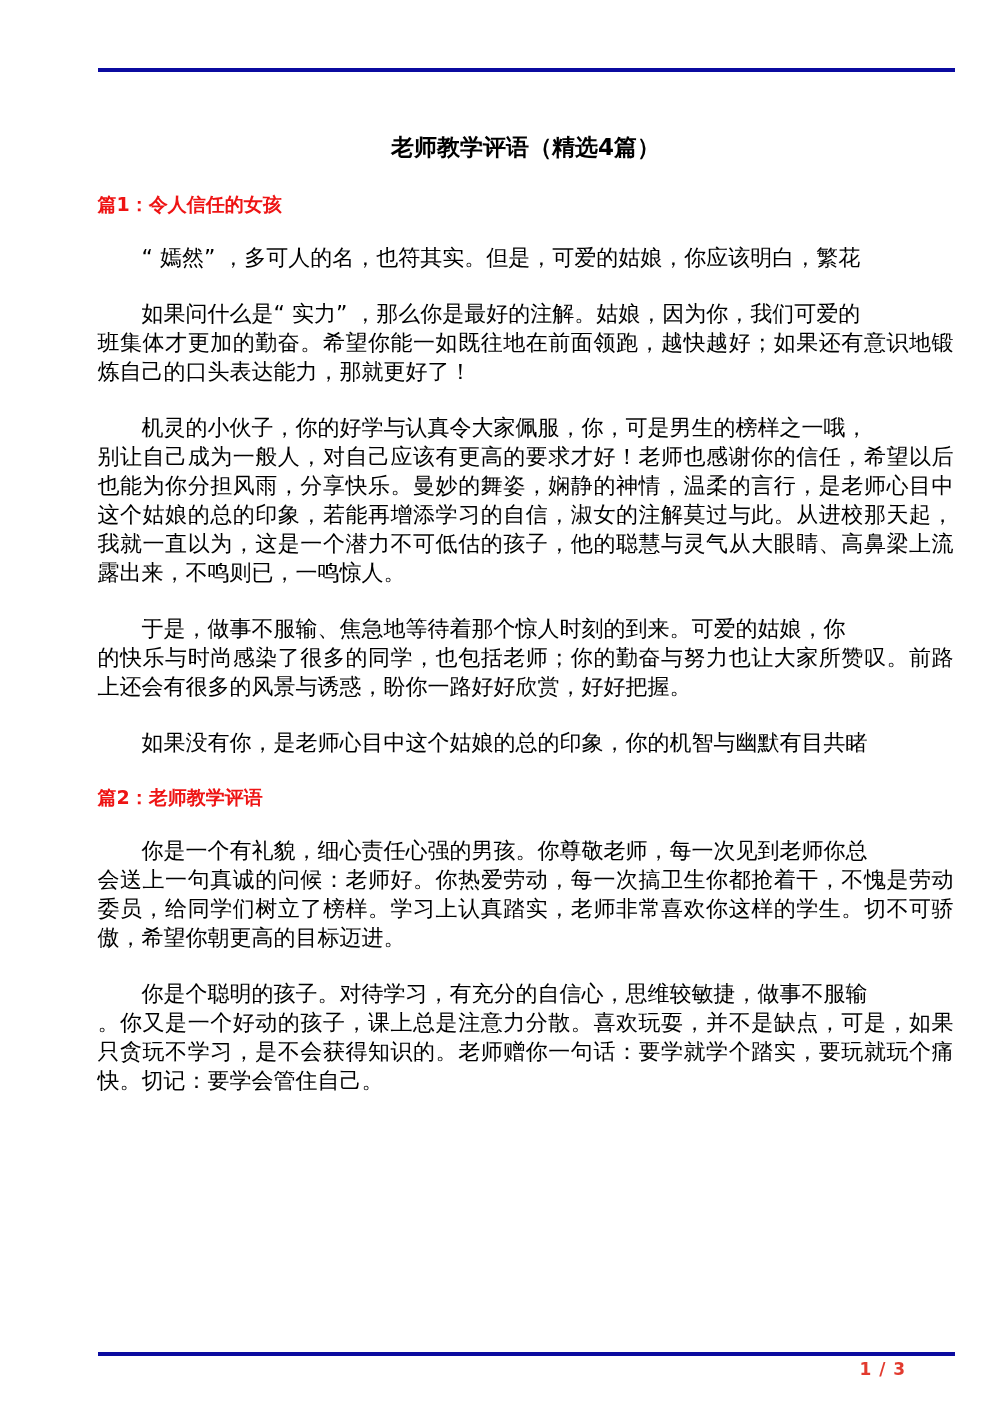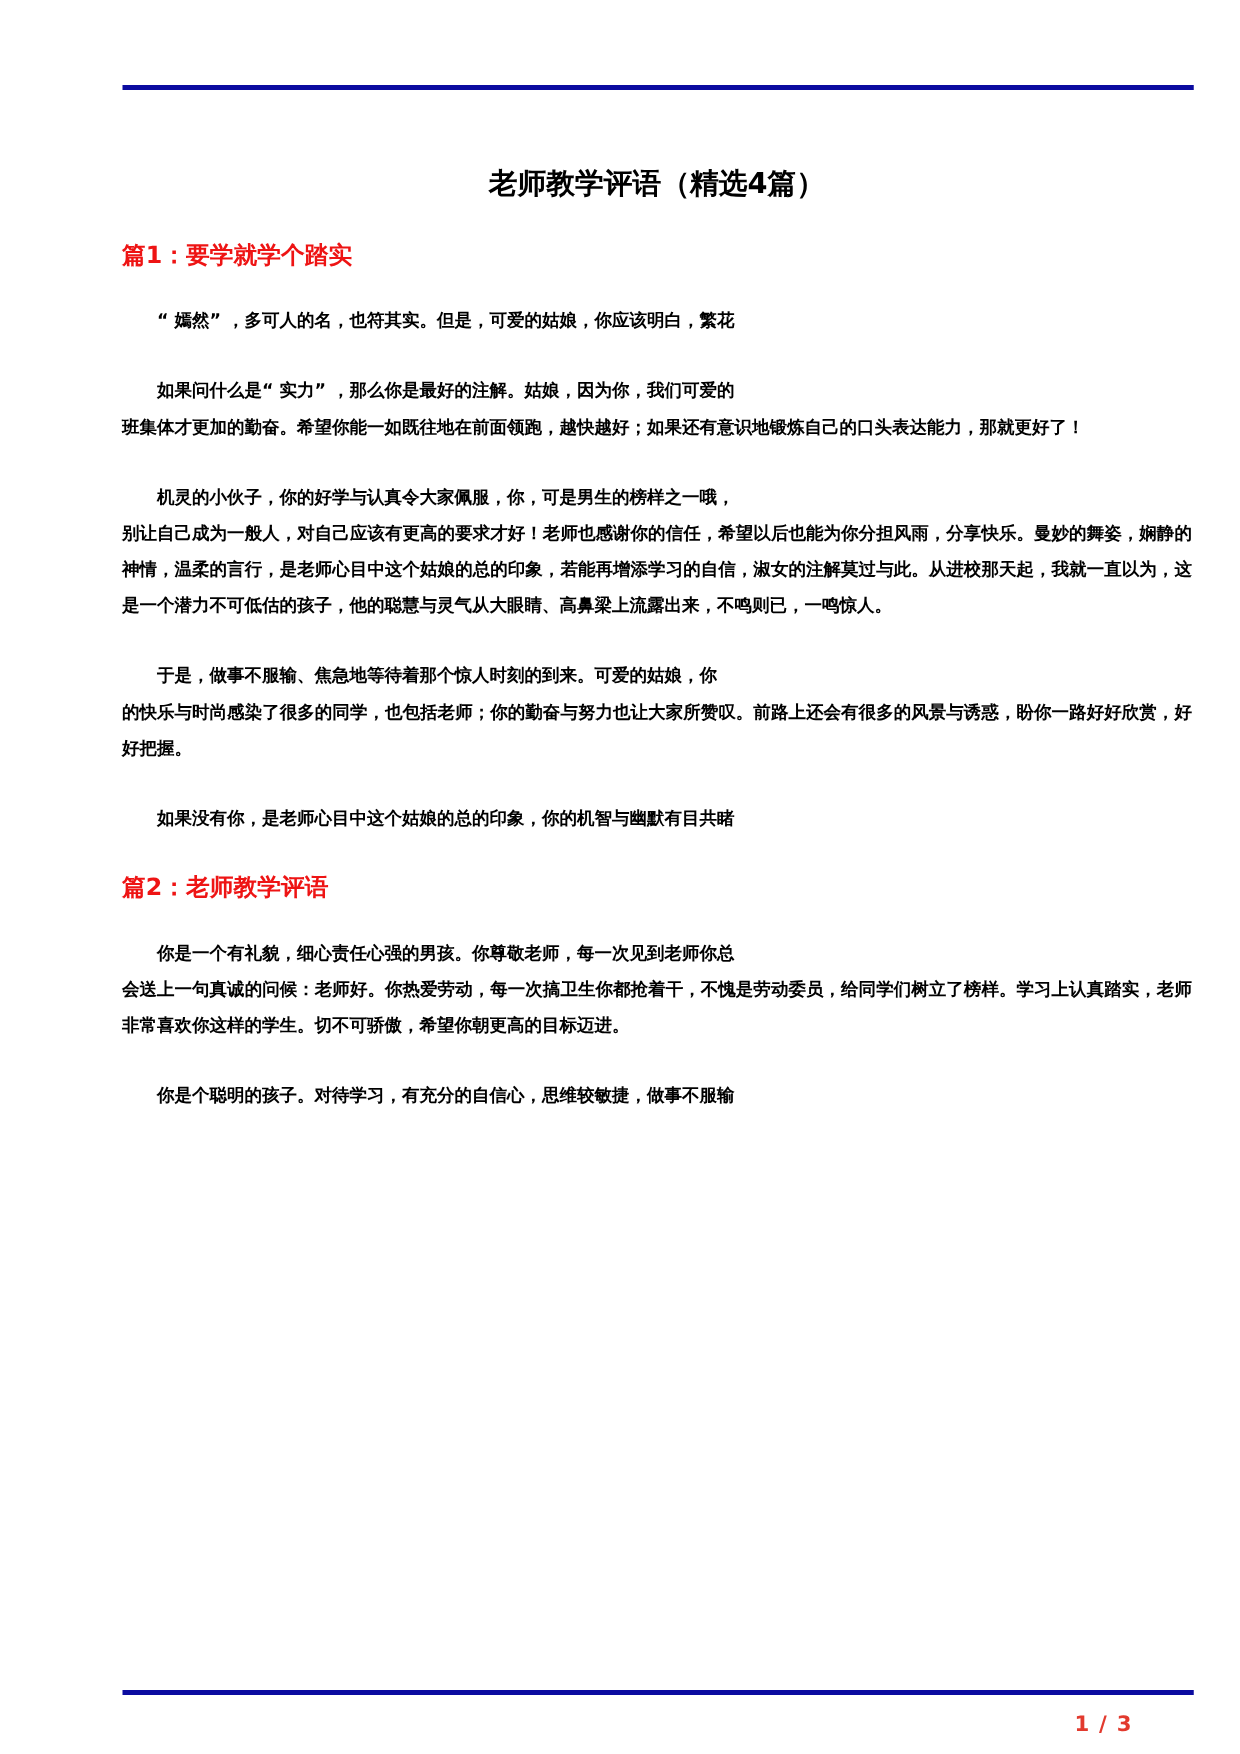--- a/index.html
+++ b/index.html
@@ -44,67 +44,66 @@
   }
   .section-heading {
     margin: 0 0 25px 0;
     font-size: 19px;
     line-height: 27px;
     font-weight: bold;
     color: var(--heading-red, #ee1414);
   }
   p.para {
     margin: 0 0 27px 0;
-    font-size: 14px;
+    font-size: 22px;
     line-height: 29px;
-    font-weight: bold;
+    font-weight: normal;
     text-indent: 2em;
     text-align: justify;
     color: var(--text-color, #000000);
   }
   .page-number {
     position: absolute;
     top: 1358px;
     left: 830px;
     font-size: 17px;
     line-height: 22px;
     font-weight: bold;
     color: var(--footer-red, #e23a2e);
     letter-spacing: 1px;
-    margin-top: 11px;
   }
 </style>
 </head>
 <body>
 
 <div class="page">
 
   <div class="rule top"></div>
 
   <div class="content">
 
     <h1 class="doc-title">老师教学评语（精选4篇）</h1>
 
-    <h2 class="section-heading">篇1：要学就学个踏实</h2>
+    <h2 class="section-heading">篇1：令人信任的女孩</h2>
 
     <p class="para"><span>“ 嫣然” ，多可人的名，也符其实。但是，可爱的姑娘，你应该明白，繁花</span><br></p>
 
     <p class="para"><span>如果问什么是“ 实力” ，那么你是最好的注解。姑娘，因为你，我们可爱的</span><br><span>班集体才更加的勤奋。希望你能一如既往地在前面领跑，越快越好；如果还有意识地锻炼自己的口头表达能力，那就更好了！</span></p>
 
     <p class="para"><span>机灵的小伙子，你的好学与认真令大家佩服，你，可是男生的榜样之一哦，</span><br><span>别让自己成为一般人，对自己应该有更高的要求才好！老师也感谢你的信任，希望以后也能为你分担风雨，分享快乐。曼妙的舞姿，娴静的神情，温柔的言行，是老师心目中这个姑娘的总的印象，若能再增添学习的自信，淑女的注解莫过与此。从进校那天起，我就一直以为，这是一个潜力不可低估的孩子，他的聪慧与灵气从大眼睛、高鼻梁上流露出来，不鸣则已，一鸣惊人。</span></p>
 
     <p class="para"><span>于是，做事不服输、焦急地等待着那个惊人时刻的到来。可爱的姑娘，你</span><br><span>的快乐与时尚感染了很多的同学，也包括老师；你的勤奋与努力也让大家所赞叹。前路上还会有很多的风景与诱惑，盼你一路好好欣赏，好好把握。</span></p>
 
     <p class="para"><span>如果没有你，是老师心目中这个姑娘的总的印象，你的机智与幽默有目共睹</span><br></p>
 
     <h2 class="section-heading">篇2：老师教学评语</h2>
 
     <p class="para"><span>你是一个有礼貌，细心责任心强的男孩。你尊敬老师，每一次见到老师你总</span><br><span>会送上一句真诚的问候：老师好。你热爱劳动，每一次搞卫生你都抢着干，不愧是劳动委员，给同学们树立了榜样。学习上认真踏实，老师非常喜欢你这样的学生。切不可骄傲，希望你朝更高的目标迈进。</span></p>
 
-    <p class="para"><span>你是个聪明的孩子。对待学习，有充分的自信心，思维较敏捷，做事不服输</span><br></p>
+    <p class="para"><span>你是个聪明的孩子。对待学习，有充分的自信心，思维较敏捷，做事不服输</span><br><span>。你又是一个好动的孩子，课上总是注意力分散。喜欢玩耍，并不是缺点，可是，如果只贪玩不学习，是不会获得知识的。老师赠你一句话：要学就学个踏实，要玩就玩个痛快。切记：要学会管住自己。</span></p>
 
   </div>
 
   <div class="rule bottom"></div>
 
   <div class="page-number">1 / 3</div>
 
 </div>
 
 </body></html>

